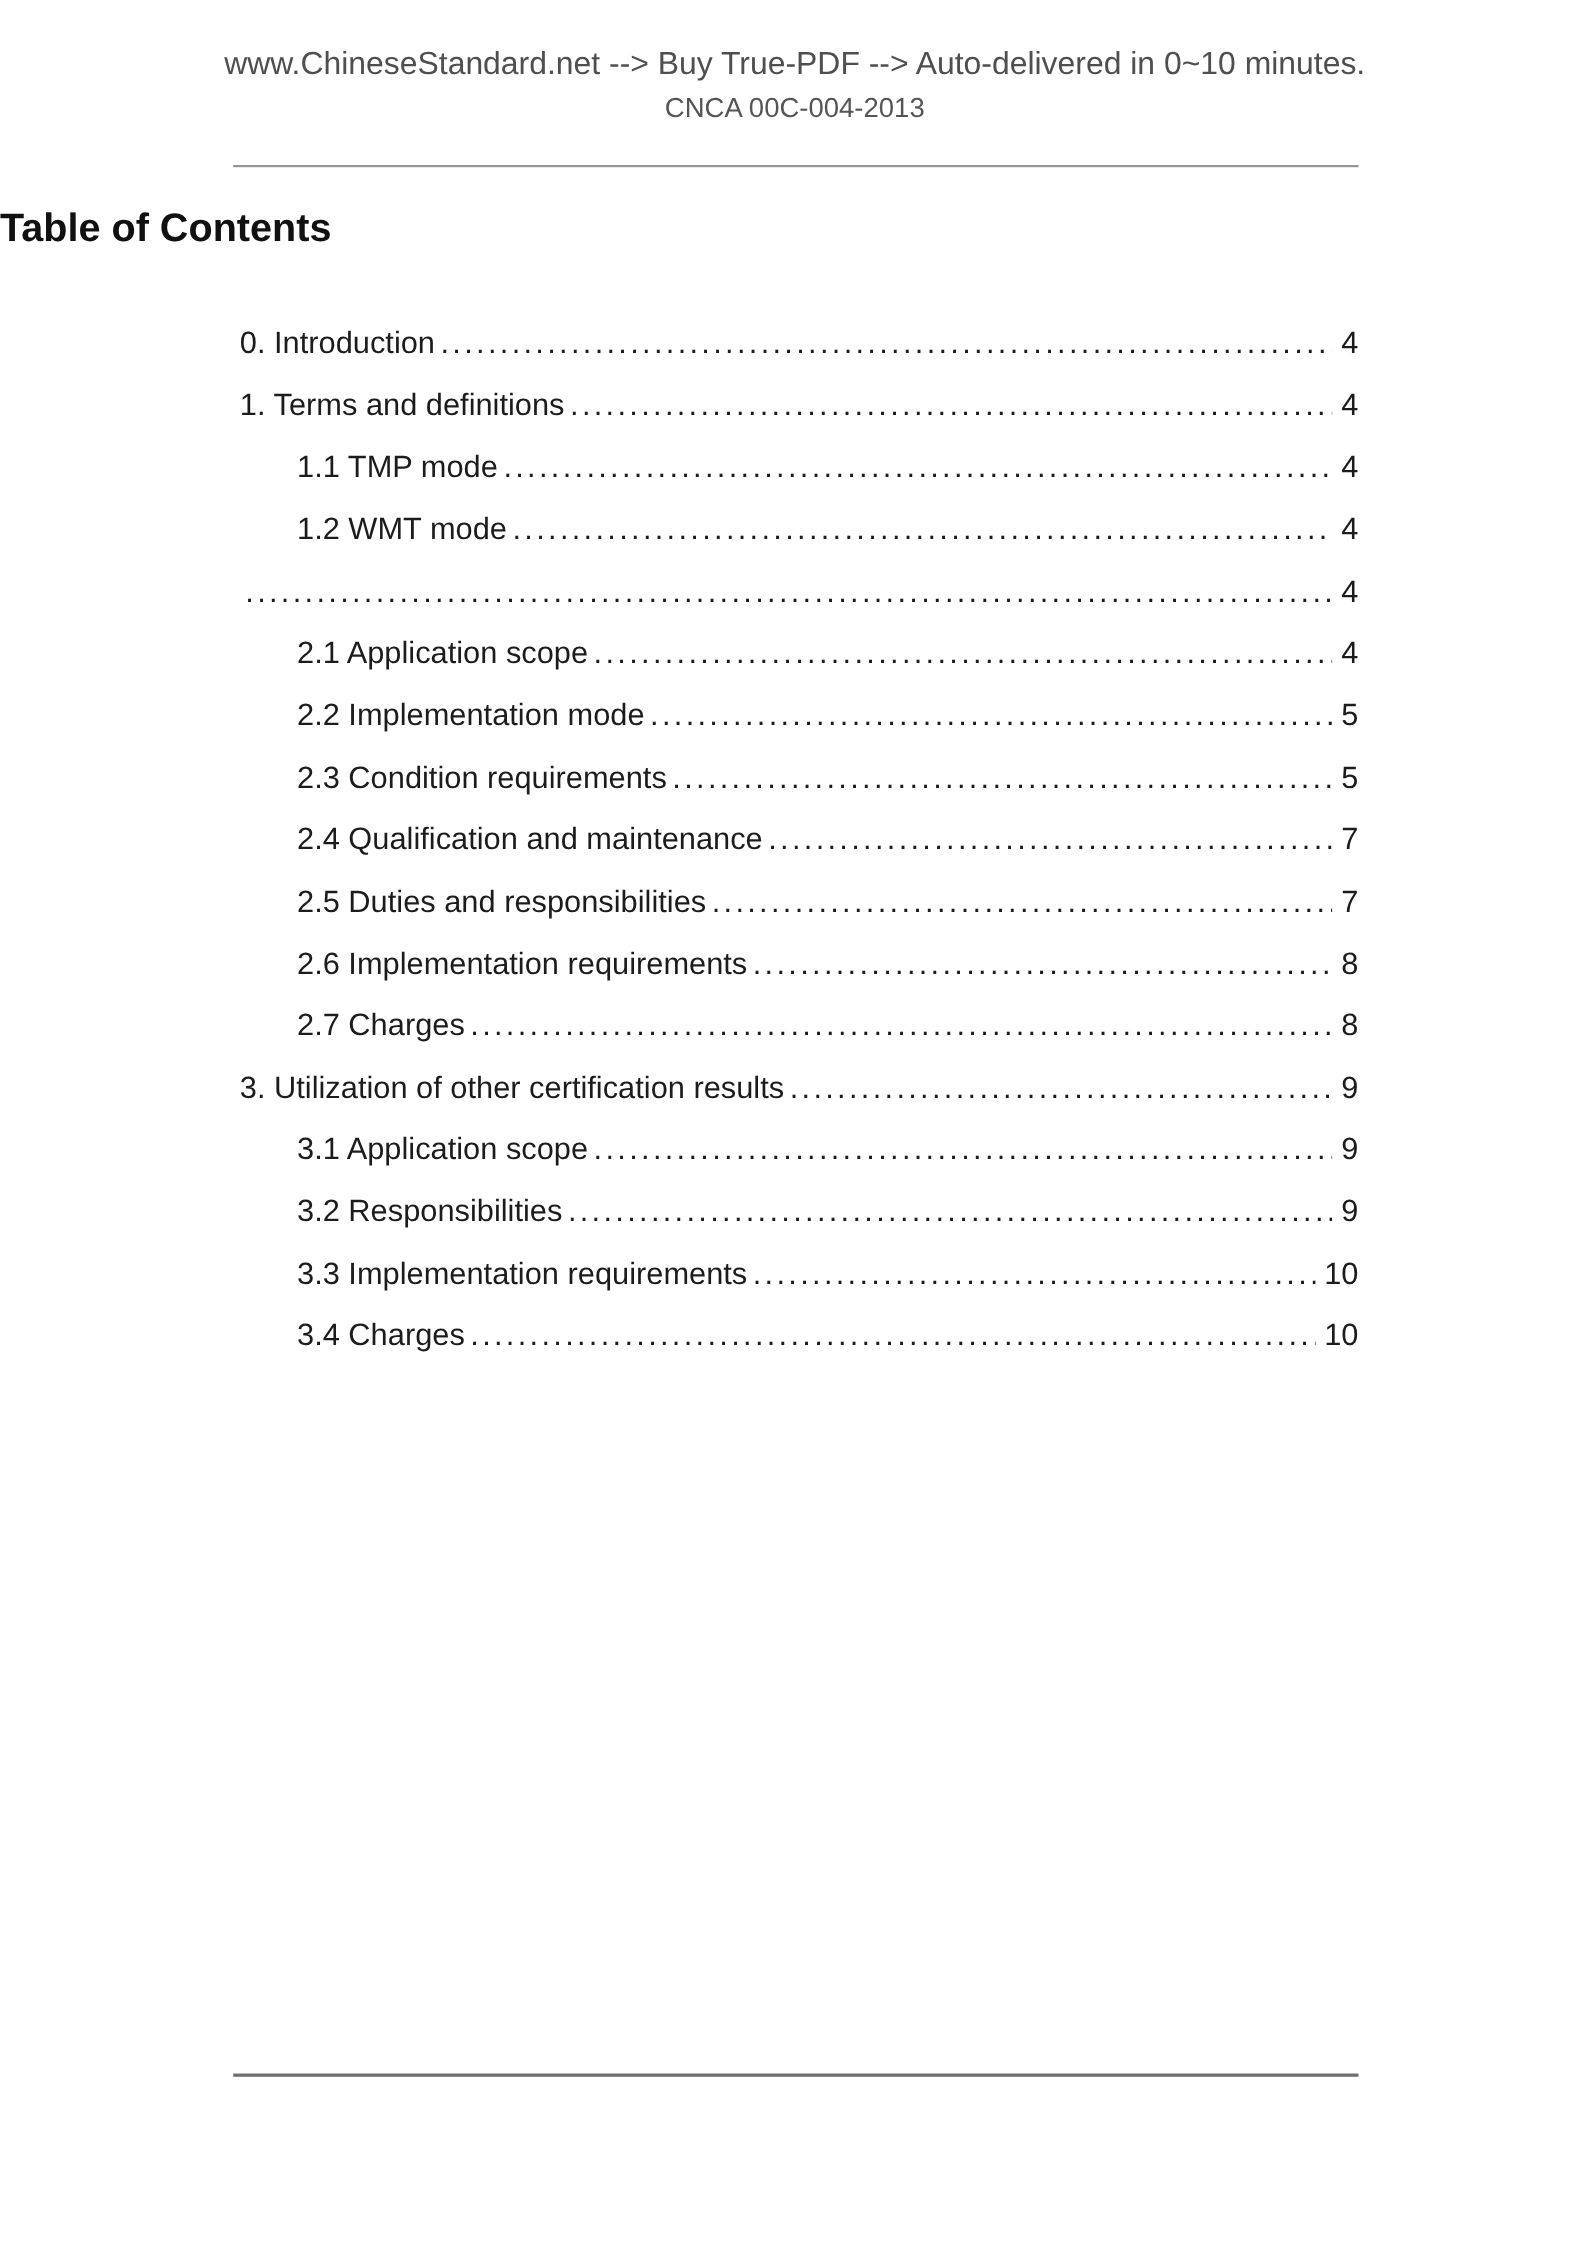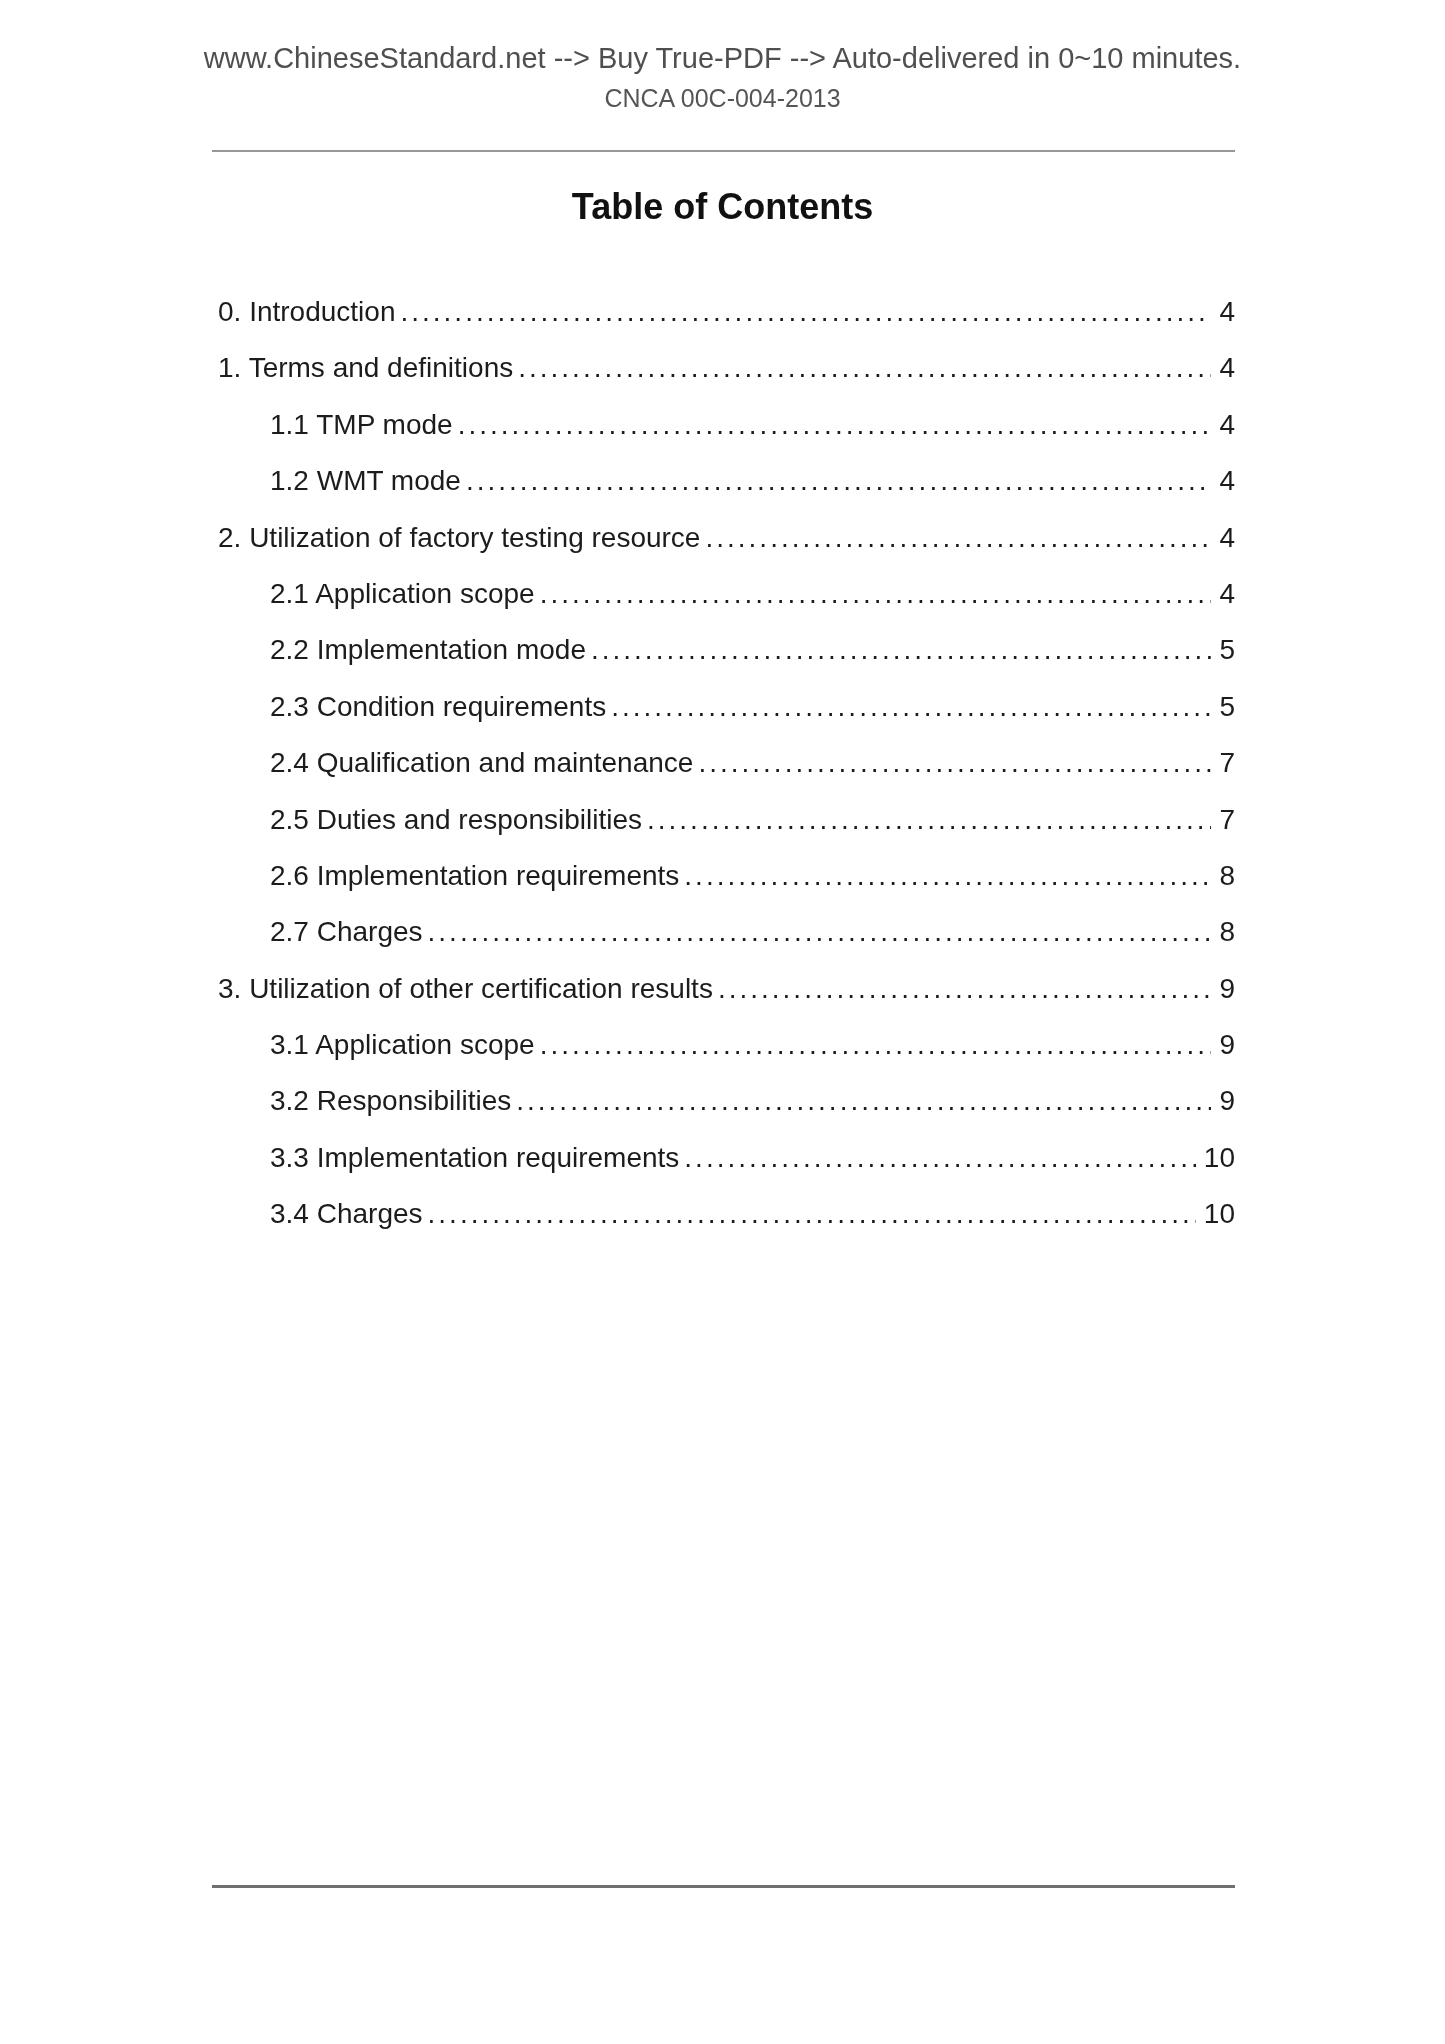--- a/index.html
+++ b/index.html
@@ -52,21 +52,21 @@
     background: #979797;
   }
 
   
   .toc-title {
     position: absolute;
     top: 186px;
     left: 0;
     width: 100%;
     margin: 0;
-    text-align: center;
+    text-align: left;
     font-size: 36px;
     font-weight: bold;
     color: #111111;
   }
 
   
   .toc {
     position: absolute;
     top: 284px;
     left: 218px;
@@ -168,21 +168,20 @@
       <span class="toc-page">4</span>
     </div>
 
     <div class="toc-row indent">
       <span class="toc-label">1.2 WMT mode</span>
       <span class="toc-dots"></span>
       <span class="toc-page">4</span>
     </div>
 
     <div class="toc-row">
-      <span class="toc-label">2. Utilization of factory testing resource</span>
       <span class="toc-dots"></span>
       <span class="toc-page">4</span>
     </div>
 
     <div class="toc-row indent">
       <span class="toc-label">2.1 Application scope</span>
       <span class="toc-dots"></span>
       <span class="toc-page">4</span>
     </div>
 

